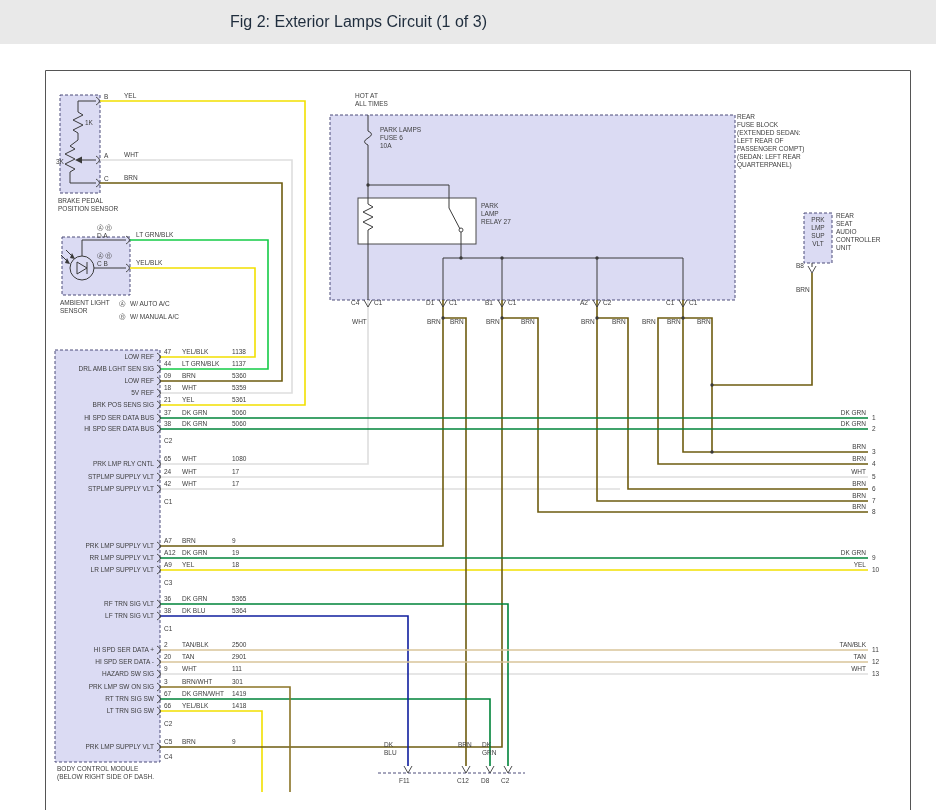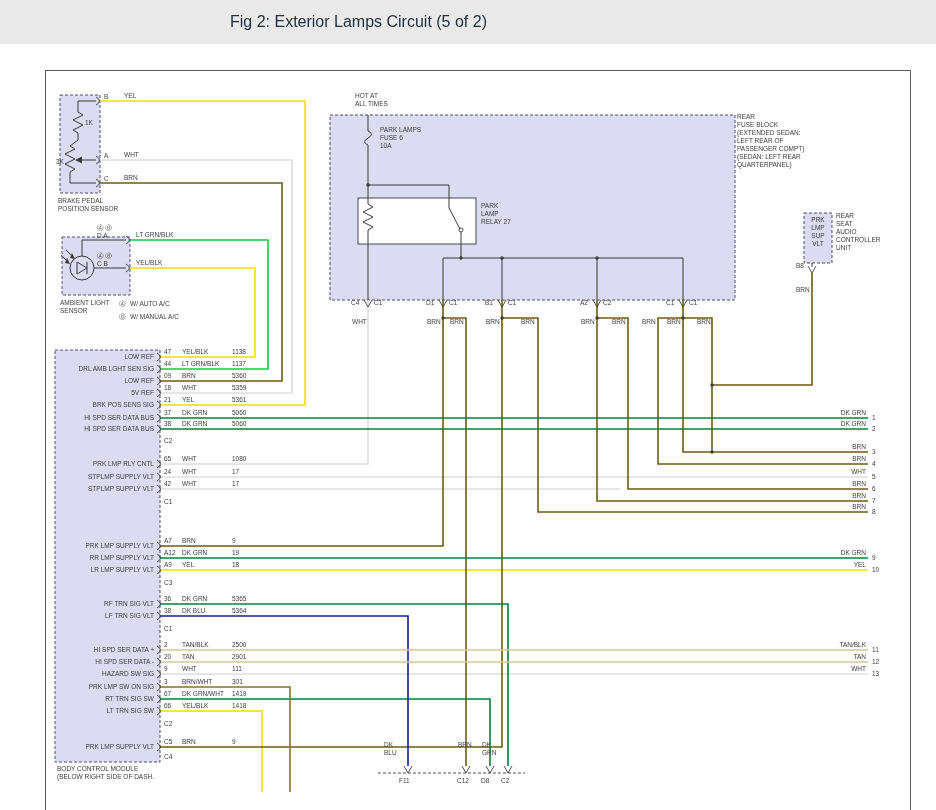--- a/index.html
+++ b/index.html
@@ -25,21 +25,21 @@
   .dash{fill:none;stroke:#4c4c7a;stroke-width:1;stroke-dasharray:3 2}
   .comp{fill:#dbdbf3;stroke:#4c4c7a;stroke-width:1;stroke-dasharray:3 2}
   .solid{fill:#ffffff;stroke:#4a4a4a;stroke-width:1}
   .frame{fill:none;stroke:#555;stroke-width:1}
   .dot{fill:#3a3a3a}
 </style>
 </head>
 <body>
 
 <div class="titlebar">
-  <div class="title">Fig 2: Exterior Lamps Circuit (5 of 2)</div>
+  <div class="title">Fig 2: Exterior Lamps Circuit (1 of 3)</div>
 </div>
 
 <div id="diagram">
   <svg width="936" height="810" viewBox="0 0 936 810">
     <g>
       <path class="frame" d="M45.5,810 L45.5,70.5 L910.5,70.5 L910.5,810"></path>
     </g>
     <g>
       <rect class="comp" x="60" y="95" width="40" height="98"></rect>
       <rect class="comp" x="62" y="237" width="68" height="58"></rect>

